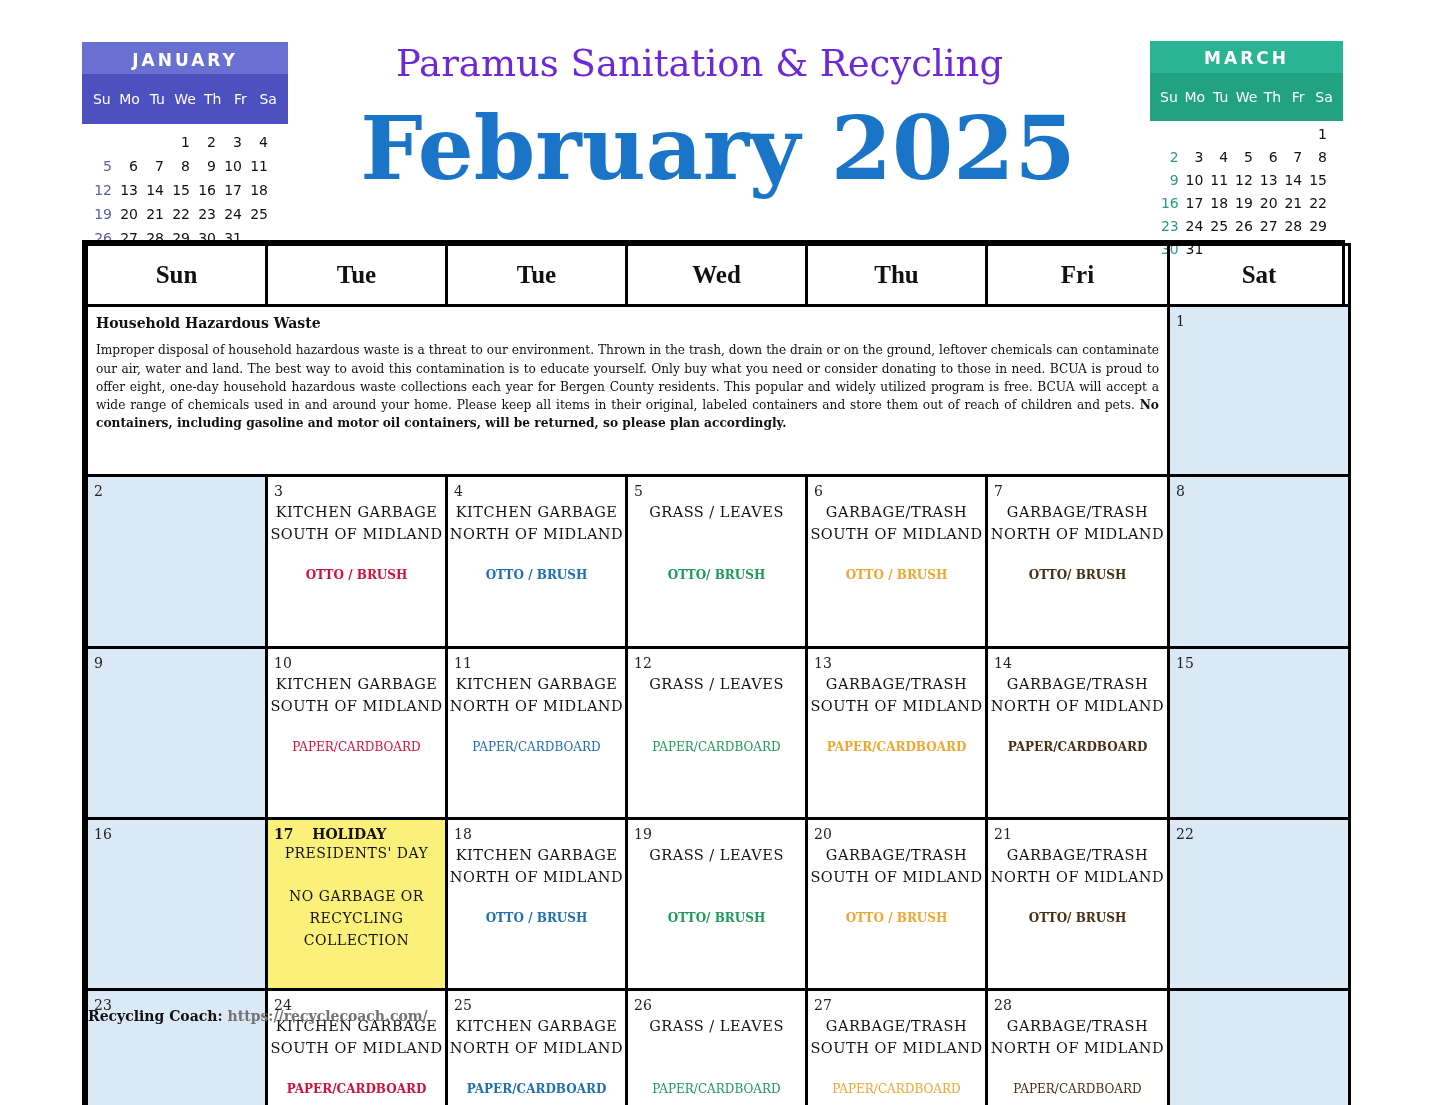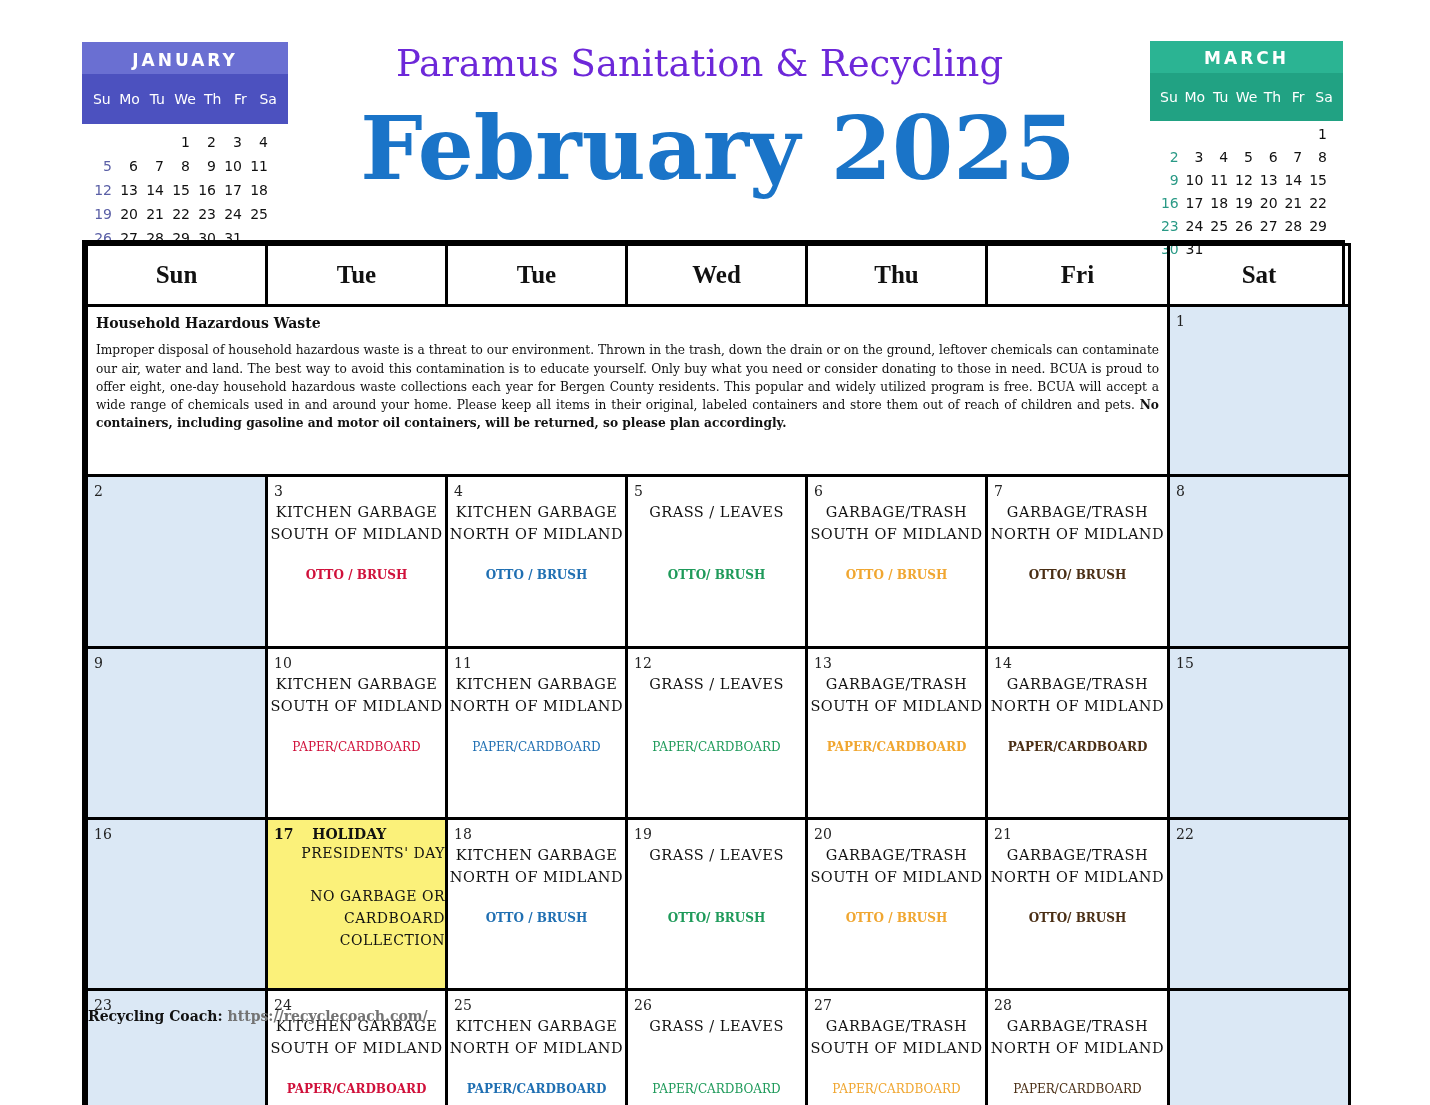--- a/index.html
+++ b/index.html
@@ -35,21 +35,21 @@
   .cal tr.r0 td { height: 138px; }
   .cal tr.rw td { height: 139px; }
   .cal tr.rl td { height: 128px; }
   .cal td.weekend { background: #dbe8f5; }
   .cal td.holiday { background: #fbf17a; }
   .day { font-family: "DejaVu Serif", serif; font-size: 14px; color: #222; padding: 6px 0 0 6px; height: 18px; }
   .l1, .l2 { text-align: center; font-family: "DejaVu Serif", serif; font-size: 14.5px; letter-spacing: 0.5px; color: #111; line-height: 22px; white-space: nowrap; }
   .svc { text-align: center; font-family: "DejaVu Serif", serif; font-weight: bold; font-size: 12px; margin-top: 23px; white-space: nowrap; }
   .hol-head { display: flex; font-family: "DejaVu Serif", serif; font-weight: bold; font-size: 14px; padding: 6px 0 0 6px; }
   .hol-head .hname { flex: 1; text-align: center; padding-right: 40px; }
-  .hol-line { text-align: right; font-size: 14px; line-height: 22px; letter-spacing: 0.5px; }
+  .hol-line { text-align: center; font-size: 14px; line-height: 22px; letter-spacing: 0.5px; }
   .hol-gap { height: 21px; }
 
   .notice { padding: 8px 8px 0 8px; }
   .notice h3 { margin: 0 0 10px 0; font-family: "DejaVu Serif", serif; font-size: 14px; font-weight: bold; }
   .notice p { margin: 0; font-family: "DejaVu Serif", serif; font-size: 12.2px; line-height: 18.2px; text-align: justify; }
   .notice b { font-weight: bold; }
 
   .footer { position: absolute; left: 88px; top: 1008px; font-family: "DejaVu Serif", serif; font-weight: bold; font-size: 14px; }
   .footer a { color: #737373; text-decoration: none; font-weight: bold; }
 </style>
@@ -283,21 +283,21 @@
             <div class="day">16</div>
           </td>
       <td class="holiday">
         <div class="hol-head">
           <span>17</span>
           <span class="hname">HOLIDAY</span>
         </div>
         <div class="hol-line">PRESIDENTS' DAY</div>
         <div class="hol-gap"></div>
         <div class="hol-line">NO GARBAGE OR</div>
-        <div class="hol-line">CARDBOARD</div>
+        <div class="hol-line">RECYCLING</div>
         <div class="hol-line">COLLECTION</div>
       </td>
       <td>
         <div class="day">18</div>
         <div class="l1">KITCHEN GARBAGE</div>
         <div class="l2">NORTH OF MIDLAND</div>
         <div class="svc" style="color:#1f6fb2">OTTO / BRUSH</div>
       </td>
       <td>
         <div class="day">19</div>

